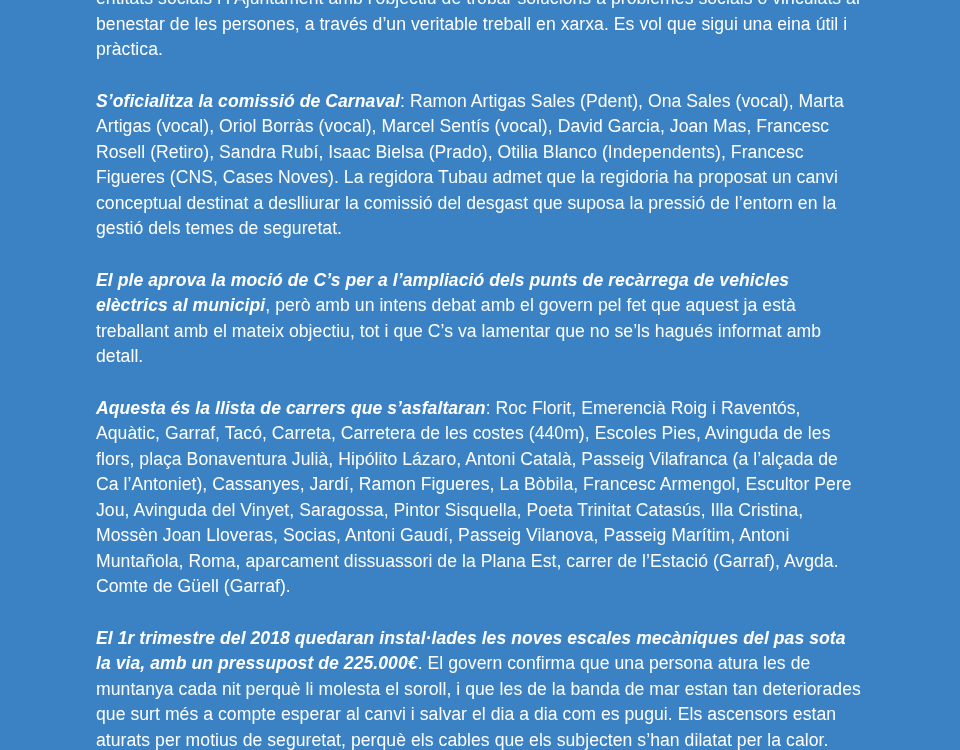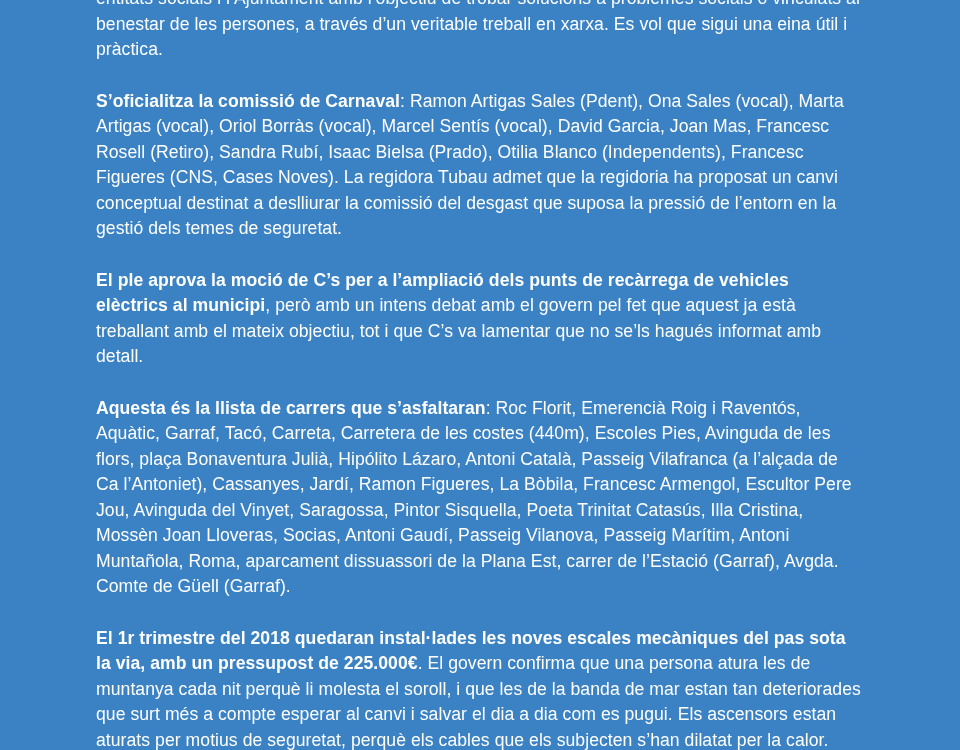--- a/index.html
+++ b/index.html
@@ -33,20 +33,21 @@
     line-height: 25.5px;
     color: #ffffff;
     text-align: left;
     letter-spacing: 0.05px;
   }
   p.para:last-child {
     margin-bottom: 0;
   }
   .lead {
     font-weight: bold;
+    font-style: italic;
   }
   .clipped-top {
     margin-top: 0;
   }
 </style>
 </head>
 <body>
 
 <div class="page">
   <div class="content">

